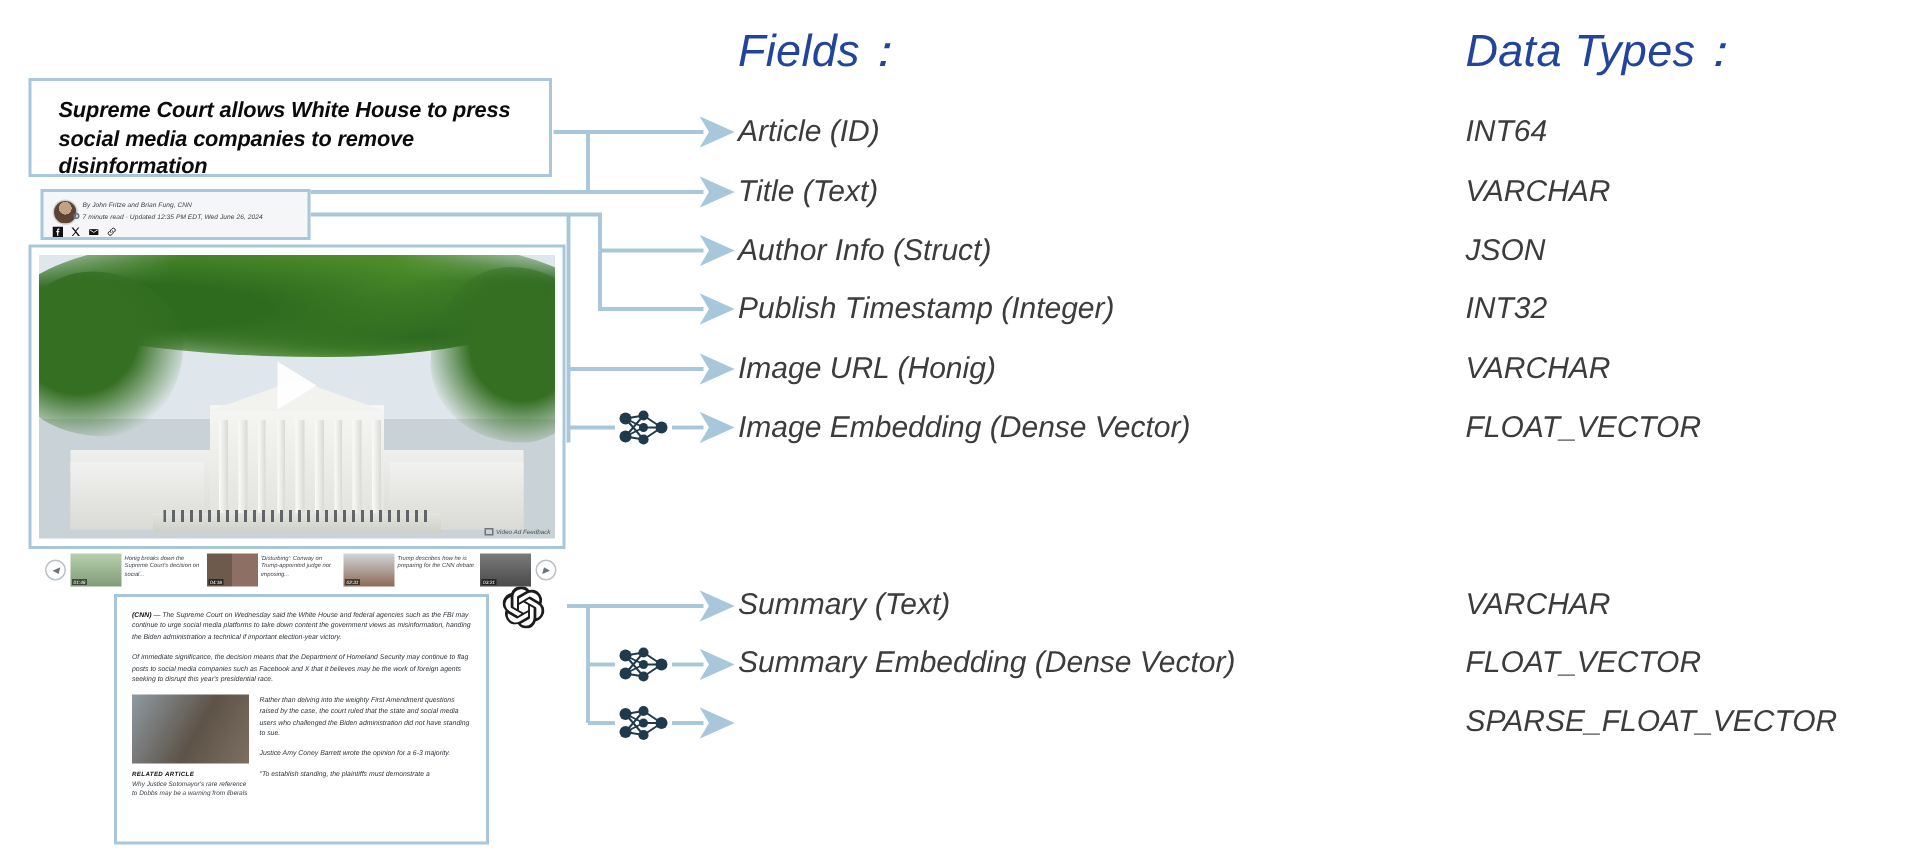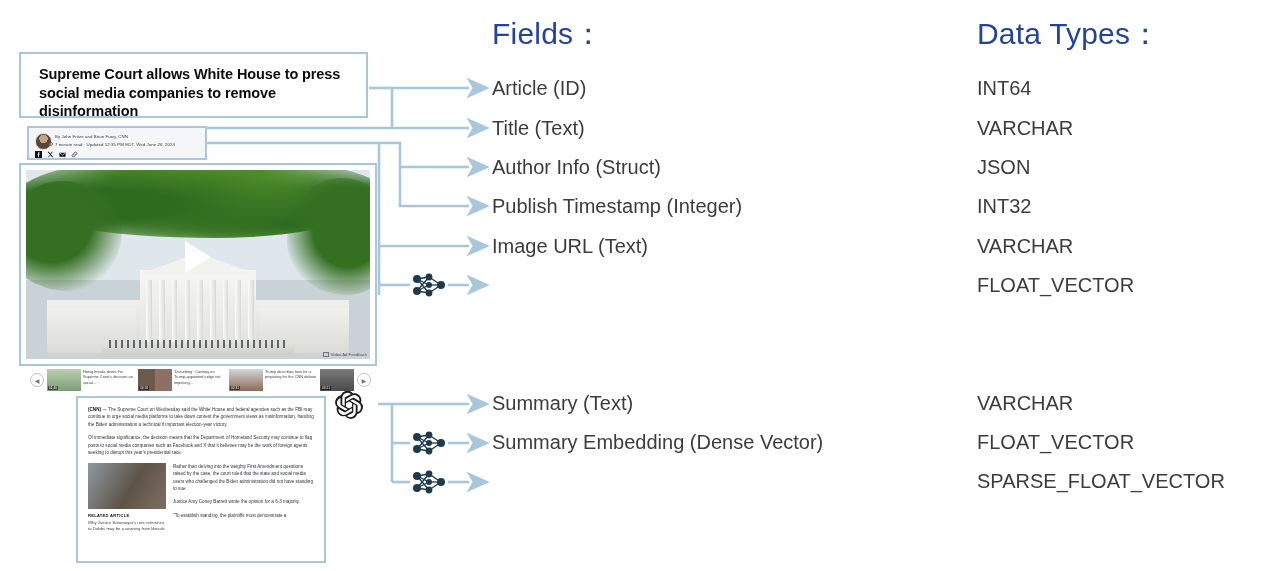--- a/index.html
+++ b/index.html
@@ -1,21 +1,21 @@
 <!DOCTYPE html>
 <html><head>
 <meta charset="utf-8">
 <style>
   html,body{margin:0;padding:0;}
   body{
     width:1280px;height:571px;background:#ffffff;
     font-family:"Liberation Sans", sans-serif;
     position:relative;overflow:hidden;
   }
-  .stage{position:absolute;left:0;top:0;width:1128px;height:571px;}
+  .stage{position:absolute;left:0;top:0;width:1128px;height:571px;font-style:italic;}
 
   
   .col-head{
     position:absolute;color:#22449c;font-size:30px;font-weight:400;
     letter-spacing:.2px;white-space:nowrap;
   }
   #fields-head{left:492px;top:14px;}
   #types-head{left:977px;top:14px;}
 
   
@@ -127,21 +127,22 @@
 
 <div class="stage">
 
   <div class="col-head" id="fields-head">Fields：</div>
   <div class="col-head" id="types-head">Data Types：</div>
 
   <div class="row-label fcol" style="top:78px">Article (ID)</div>
   <div class="row-label fcol" style="top:118px">Title (Text)</div>
   <div class="row-label fcol" style="top:157px">Author Info (Struct)</div>
   <div class="row-label fcol" style="top:196px">Publish Timestamp (Integer)</div>
-  <div class="row-label fcol" style="top:236px">Image URL (Text)</div>
+  <div class="row-label fcol" style="top:236px">Image URL (Honig)</div>
+  <div class="row-label fcol" style="top:275px">Image Embedding (Dense Vector)</div>
 
   <div class="row-label tcol" style="top:78px">INT64</div>
   <div class="row-label tcol" style="top:118px">VARCHAR</div>
   <div class="row-label tcol" style="top:157px">JSON</div>
   <div class="row-label tcol" style="top:196px">INT32</div>
   <div class="row-label tcol" style="top:236px">VARCHAR</div>
   <div class="row-label tcol" style="top:275px">FLOAT_VECTOR</div>
 
   <div class="row-label fcol" style="top:393px">Summary (Text)</div>
   <div class="row-label fcol" style="top:432px">Summary Embedding (Dense Vector)</div>

